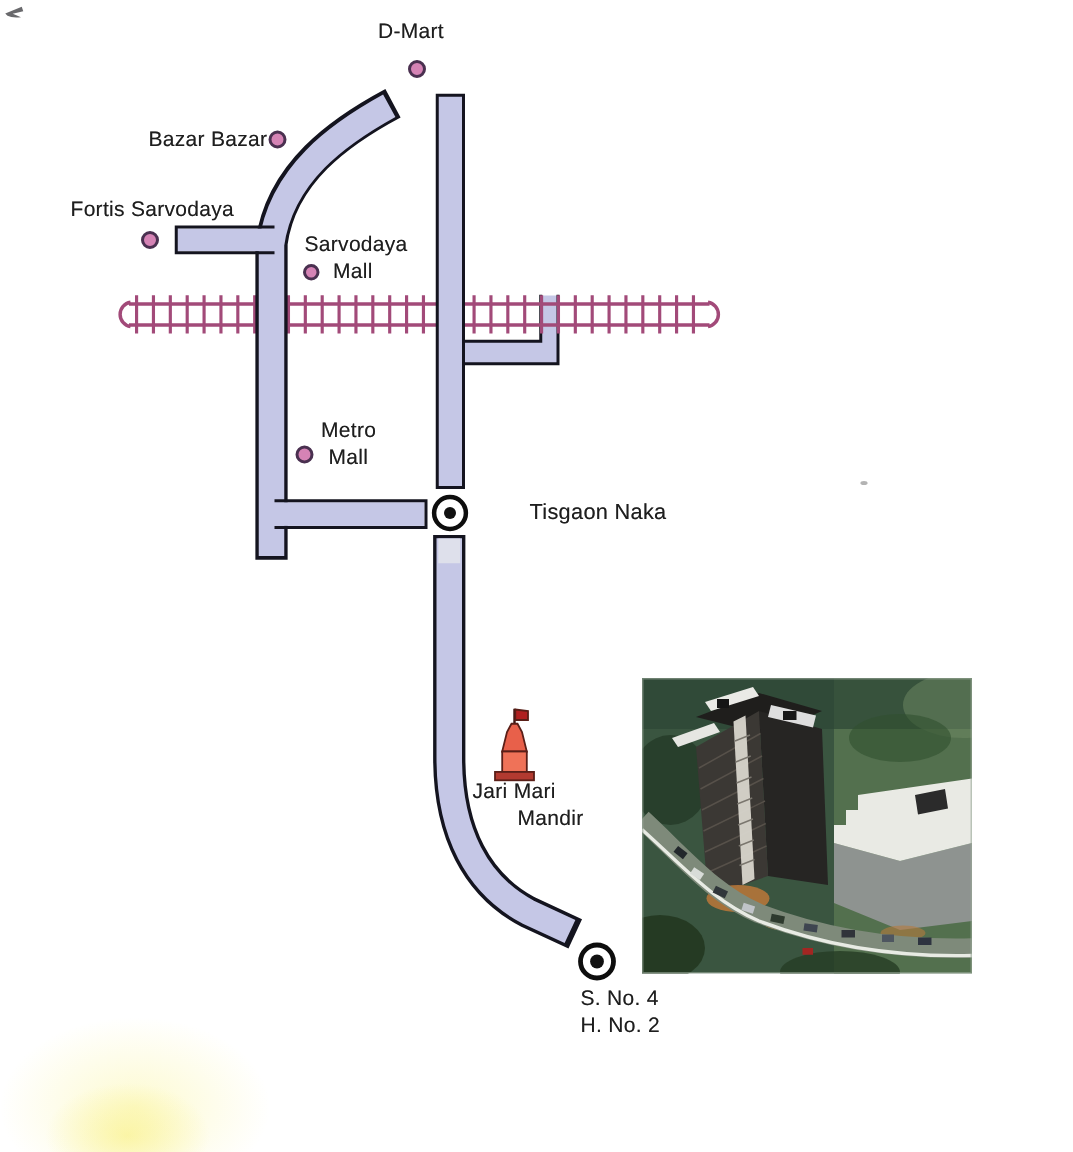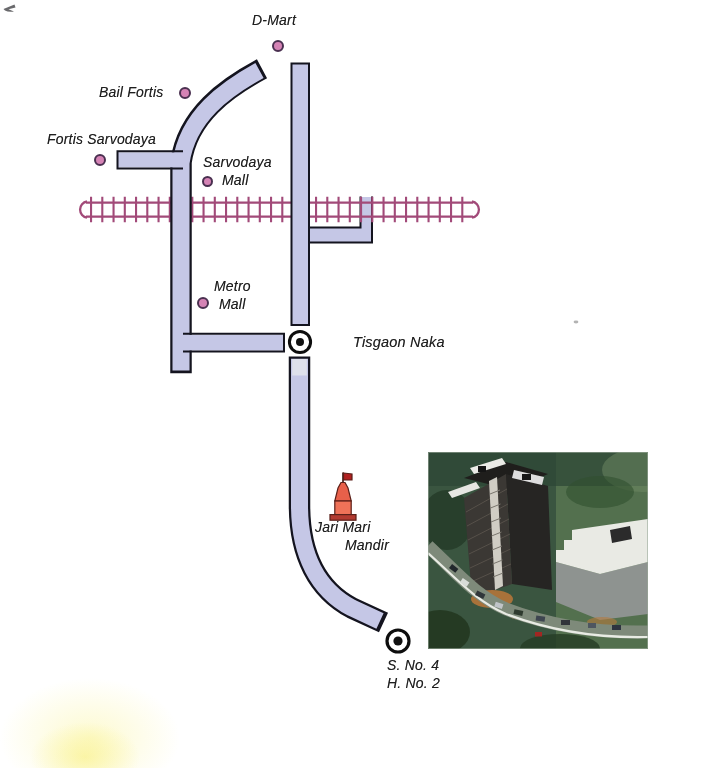--- a/index.html
+++ b/index.html
@@ -1,18 +1,18 @@
 <!DOCTYPE html>
 <html><head>
 <meta charset="utf-8">
 <style>
   html,body{margin:0;padding:0;}
   body{width:715px;height:768px;position:relative;background:#ffffff;overflow:hidden;
        font-family:"Liberation Sans",sans-serif;}
-  .stage{position:absolute;left:0;top:0;width:715px;height:552px;font-style:italic;}
+  .stage{position:absolute;left:0;top:0;width:715px;height:552px;}
   svg.mapgfx{position:absolute;left:0;top:0;}
   .label{position:absolute;font-size:14px;line-height:17px;color:#1e1e1e;white-space:pre;
          letter-spacing:.2px;text-shadow:0 0 .4px rgba(40,40,40,.55);}
   .dot{position:absolute;width:12px;height:12px;border-radius:50%;
        background:#d583b5;border:2px solid #4a3050;box-sizing:border-box;}
   .dot.small{width:11px;height:11px;}
   .smudge{position:absolute;pointer-events:none;}
 </style>
 </head>
 <body>
@@ -148,21 +148,21 @@
   </svg>
 
   <div class="dot" style="left:272px;top:40px;"></div>
   <div class="dot" style="left:179px;top:87px;"></div>
   <div class="dot" style="left:94px;top:154px;"></div>
   <div class="dot small" style="left:202px;top:176px;"></div>
   <div class="dot" style="left:197px;top:297px;"></div>
 
   <div class="label" style="left:252px;top:12px;">D-Mart</div>
 
-  <div class="label" style="left:99px;top:84px;">Bail Fortis</div>
+  <div class="label" style="left:99px;top:84px;">Bazar Bazar</div>
 
   <div class="label" style="left:47px;top:131px;">Fortis Sarvodaya</div>
 
   <div class="label" style="left:203px;top:154px;">Sarvodaya</div>
   <div class="label" style="left:222px;top:172px;">Mall</div>
 
   <div class="label" style="left:214px;top:278px;">Metro</div>
   <div class="label" style="left:219px;top:296px;">Mall</div>
 
   <div class="label" style="left:317px;top:334px;font-size:14.5px;margin-left:36px;">Tisgaon Naka</div>

